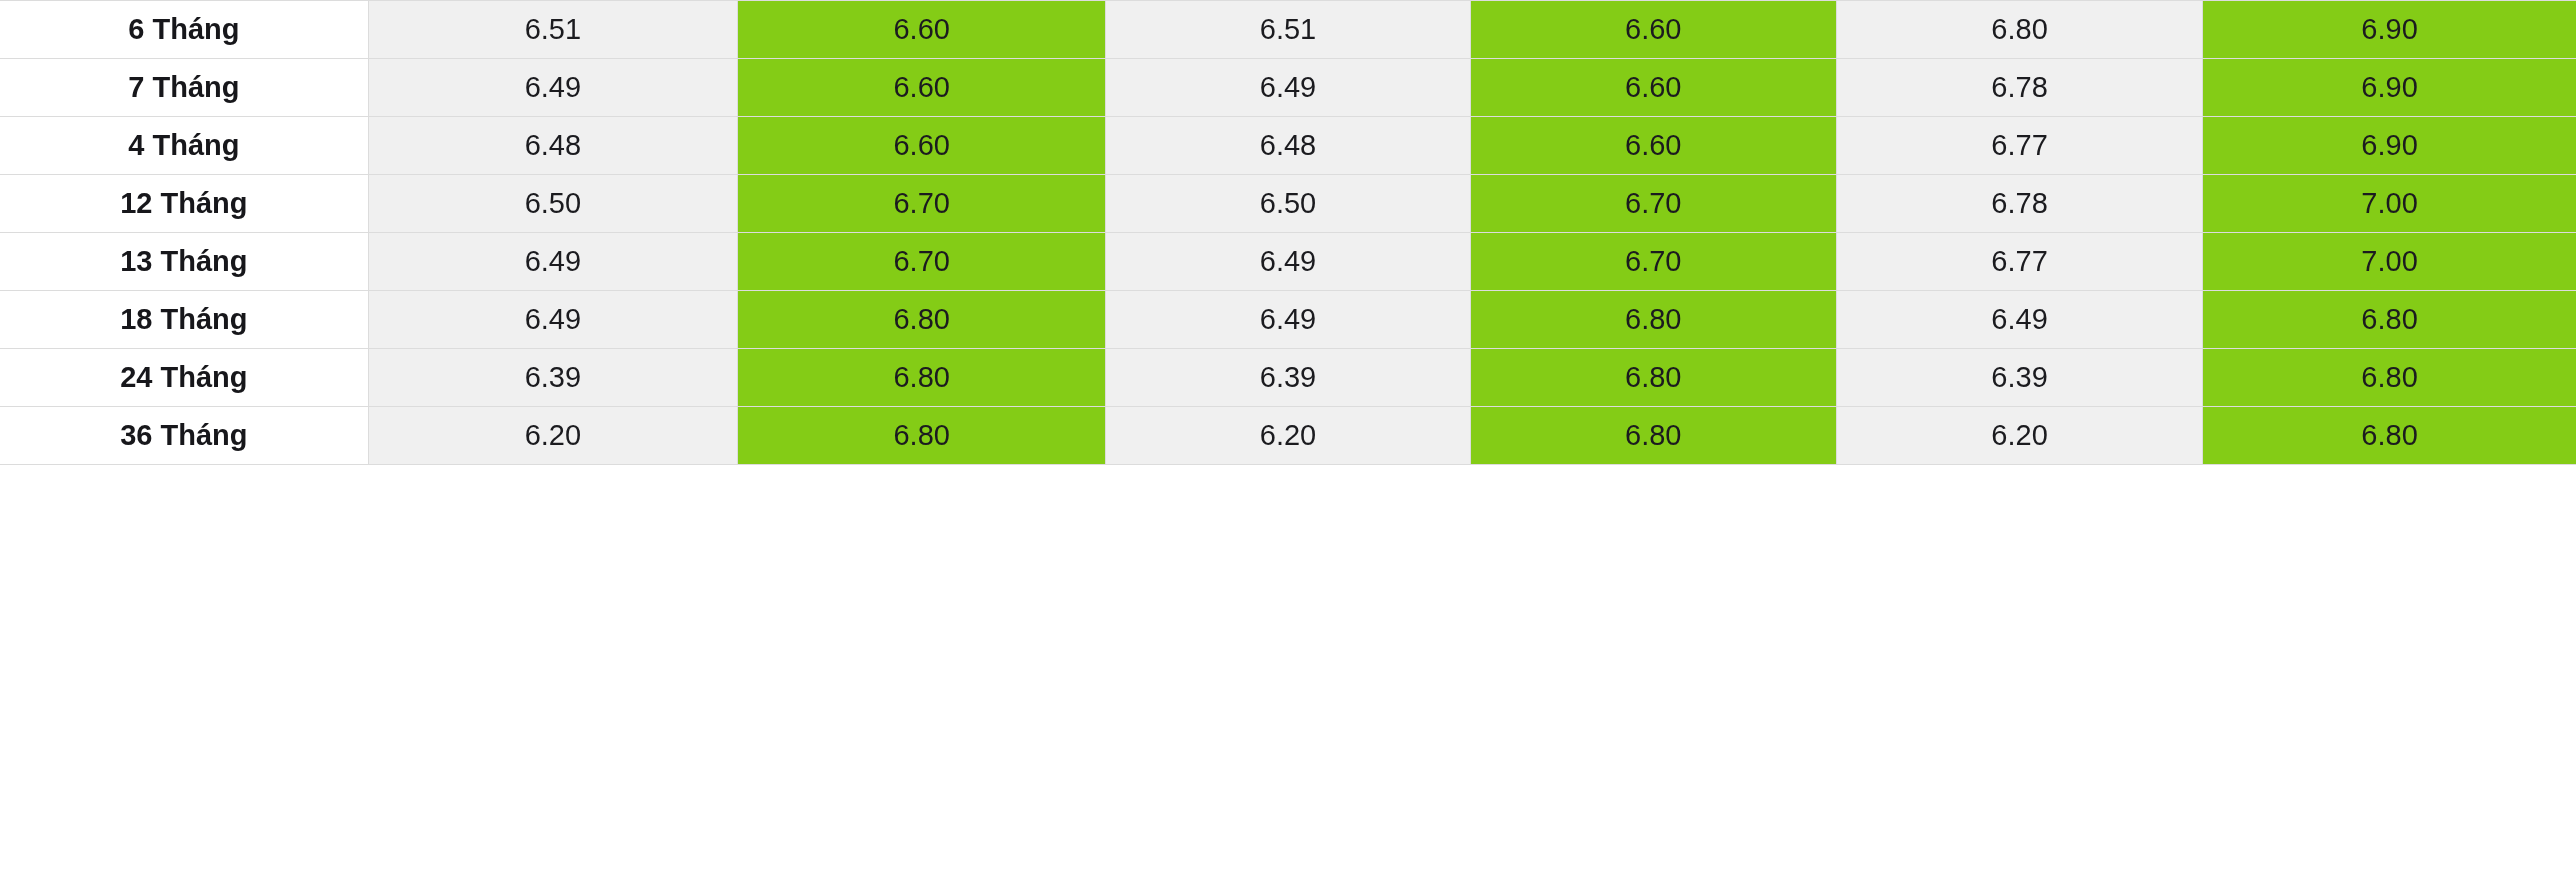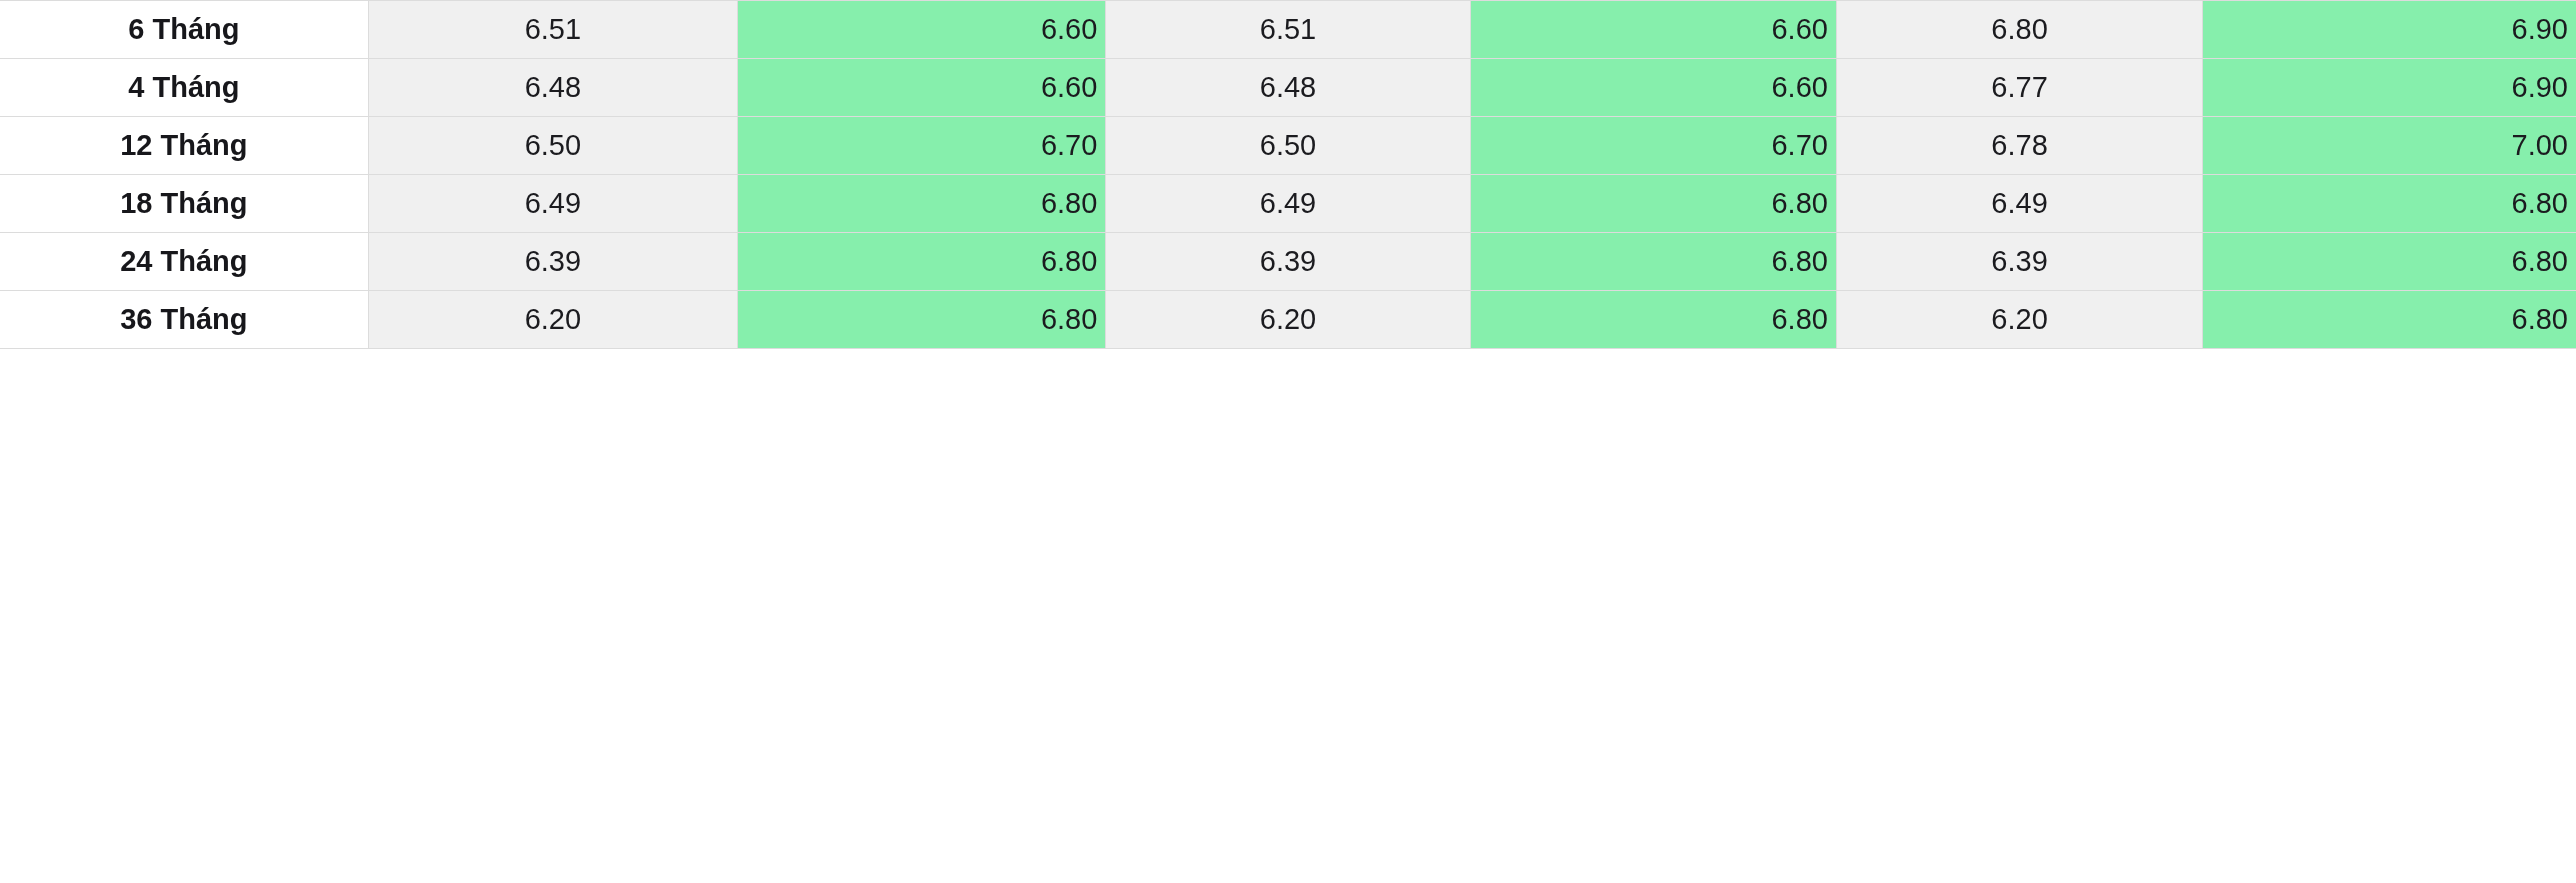--- a/index.html
+++ b/index.html
@@ -71,22 +71,21 @@
   }
 
   
   table.rate-table td.col-shaded {
     background: #f0f0f0;
     margin-left: 25px;
   }
 
   
   table.rate-table td.col-plain {
-    background: #86efac;
-    text-align: right;
+    background: #84cc16;
   }
 
   
   table.rate-table td.col-last {
     border-right: none;
   }
 
   table.rate-table tr:first-child td {
     border-top: 1px solid #dcdcdc;
   }
@@ -113,35 +112,53 @@
     <tr>
           <td class="term-cell">6 Tháng</td>
           <td class="col-shaded">6.51</td>
           <td class="col-plain">6.60</td>
           <td class="col-shaded">6.51</td>
           <td class="col-plain">6.60</td>
           <td class="col-shaded">6.80</td>
           <td class="col-plain col-last">6.90</td>
         </tr>
         <tr>
+          <td class="term-cell">7 Tháng</td>
+          <td class="col-shaded">6.49</td>
+          <td class="col-plain">6.60</td>
+          <td class="col-shaded">6.49</td>
+          <td class="col-plain">6.60</td>
+          <td class="col-shaded">6.78</td>
+          <td class="col-plain col-last">6.90</td>
+        </tr>
+        <tr>
           <td class="term-cell">4 Tháng</td>
           <td class="col-shaded">6.48</td>
           <td class="col-plain">6.60</td>
           <td class="col-shaded">6.48</td>
           <td class="col-plain">6.60</td>
           <td class="col-shaded">6.77</td>
           <td class="col-plain col-last">6.90</td>
         </tr>
         <tr>
           <td class="term-cell">12 Tháng</td>
           <td class="col-shaded">6.50</td>
           <td class="col-plain">6.70</td>
           <td class="col-shaded">6.50</td>
           <td class="col-plain">6.70</td>
           <td class="col-shaded">6.78</td>
+          <td class="col-plain col-last">7.00</td>
+        </tr>
+        <tr>
+          <td class="term-cell">13 Tháng</td>
+          <td class="col-shaded">6.49</td>
+          <td class="col-plain">6.70</td>
+          <td class="col-shaded">6.49</td>
+          <td class="col-plain">6.70</td>
+          <td class="col-shaded">6.77</td>
           <td class="col-plain col-last">7.00</td>
         </tr>
         <tr>
           <td class="term-cell">18 Tháng</td>
           <td class="col-shaded">6.49</td>
           <td class="col-plain">6.80</td>
           <td class="col-shaded">6.49</td>
           <td class="col-plain">6.80</td>
           <td class="col-shaded">6.49</td>
           <td class="col-plain col-last">6.80</td>

